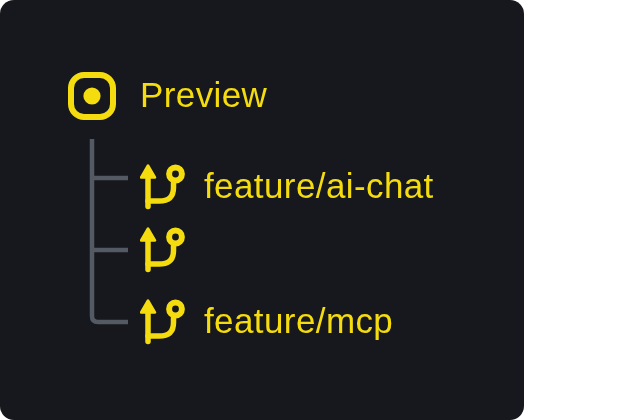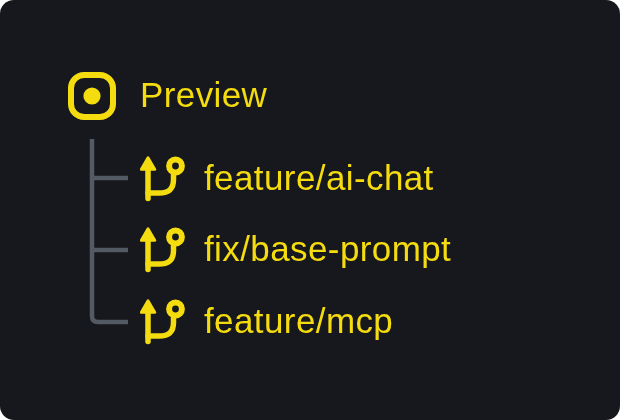--- a/index.html
+++ b/index.html
@@ -4,36 +4,36 @@
 <style>
   :root{
     --bg:#17181d;
     --yellow:#f5dc0f;
     --line:#545a64;
   }
   *{box-sizing:border-box;margin:0;padding:0;}
   html,body{background:#ffffff;font-family:"Liberation Sans", sans-serif;}
   .card{
     position:relative;
-    width:620px;height:420px;
+    width:524px;height:420px;
     background:var(--bg);
     border-radius:14px;
     overflow:hidden;
   }
   .connector{
     position:absolute;left:0;top:0;width:620px;height:420px;
     pointer-events:none;
   }
   .row{
     position:absolute;
     display:flex;align-items:center;
   }
   .row-root{left:67px;top:71px;height:50px;gap:23px;}
   .row-branch{left:140px;height:46px;gap:18px;}
-  .row-branch.b0{top:156px;}
+  .row-branch.b0{top:164px;}
   .row-branch.b1{top:227px;}
   .row-branch.b2{top:299px;justify-content:center;}
   .label{
     color:var(--yellow);
     font-size:35px;
     line-height:1;
     letter-spacing:0.4px;
     white-space:nowrap;
     padding-bottom:3px;
   }
@@ -68,21 +68,20 @@
     <span class="label">feature/ai-chat</span>
   </div>
 
   <div class="row row-branch b1">
     <svg class="icon-svg" width="46" height="46" viewBox="0 0 46 46" xmlns="http://www.w3.org/2000/svg">
       <polygon points="8,1.5 15,13.5 1,13.5" fill="#f5dc0f" stroke="#f5dc0f" stroke-width="2.5" stroke-linejoin="round"></polygon>
       <path d="M8 12 V42.5" fill="none" stroke="#f5dc0f" stroke-width="5.5" stroke-linecap="round"></path>
       <path d="M8 37 H19 C29 37 33.5 32.5 33.5 23.5 V19" fill="none" stroke="#f5dc0f" stroke-width="5.5" stroke-linecap="round"></path>
       <circle cx="35.5" cy="10" r="6.4" fill="none" stroke="#f5dc0f" stroke-width="6"></circle>
     </svg>
-    <span class="label">fix/base-prompt</span>
   </div>
 
   <div class="row row-branch b2">
     <svg class="icon-svg" width="46" height="46" viewBox="0 0 46 46" xmlns="http://www.w3.org/2000/svg">
       <polygon points="8,1.5 15,13.5 1,13.5" fill="#f5dc0f" stroke="#f5dc0f" stroke-width="2.5" stroke-linejoin="round"></polygon>
       <path d="M8 12 V42.5" fill="none" stroke="#f5dc0f" stroke-width="5.5" stroke-linecap="round"></path>
       <path d="M8 37 H19 C29 37 33.5 32.5 33.5 23.5 V19" fill="none" stroke="#f5dc0f" stroke-width="5.5" stroke-linecap="round"></path>
       <circle cx="35.5" cy="10" r="6.4" fill="none" stroke="#f5dc0f" stroke-width="6"></circle>
     </svg>
     <span class="label">feature/mcp</span>

